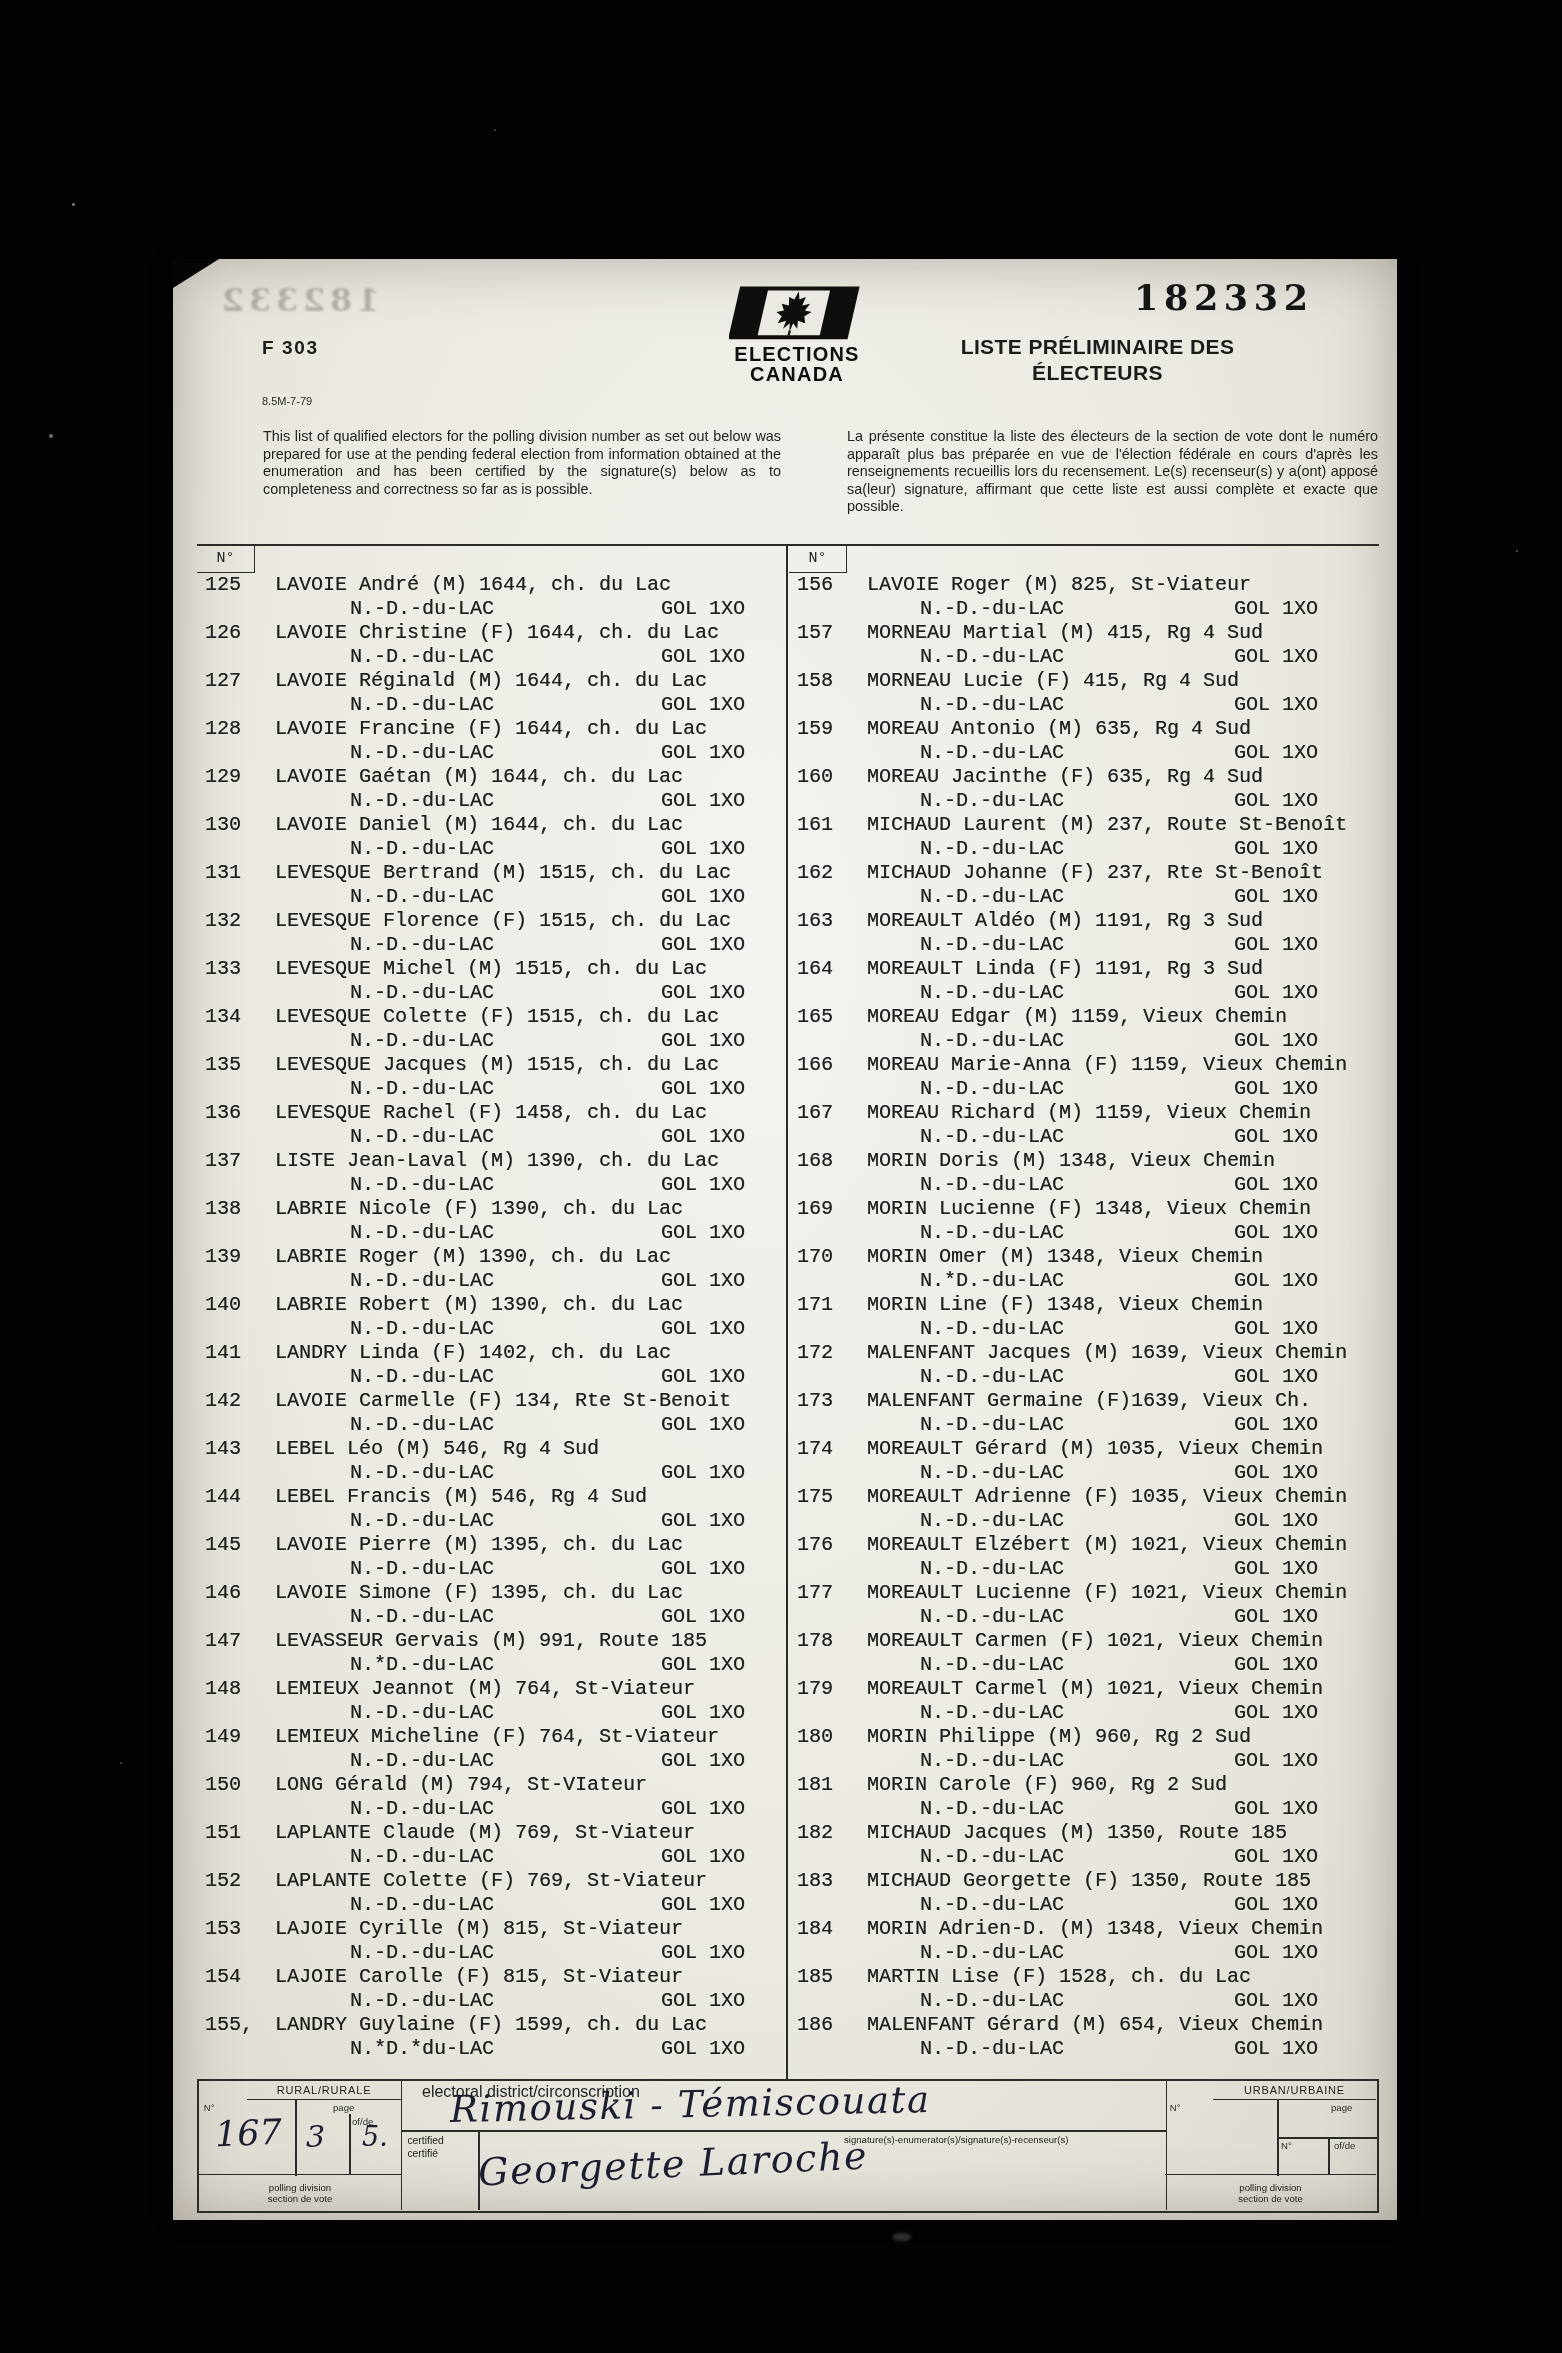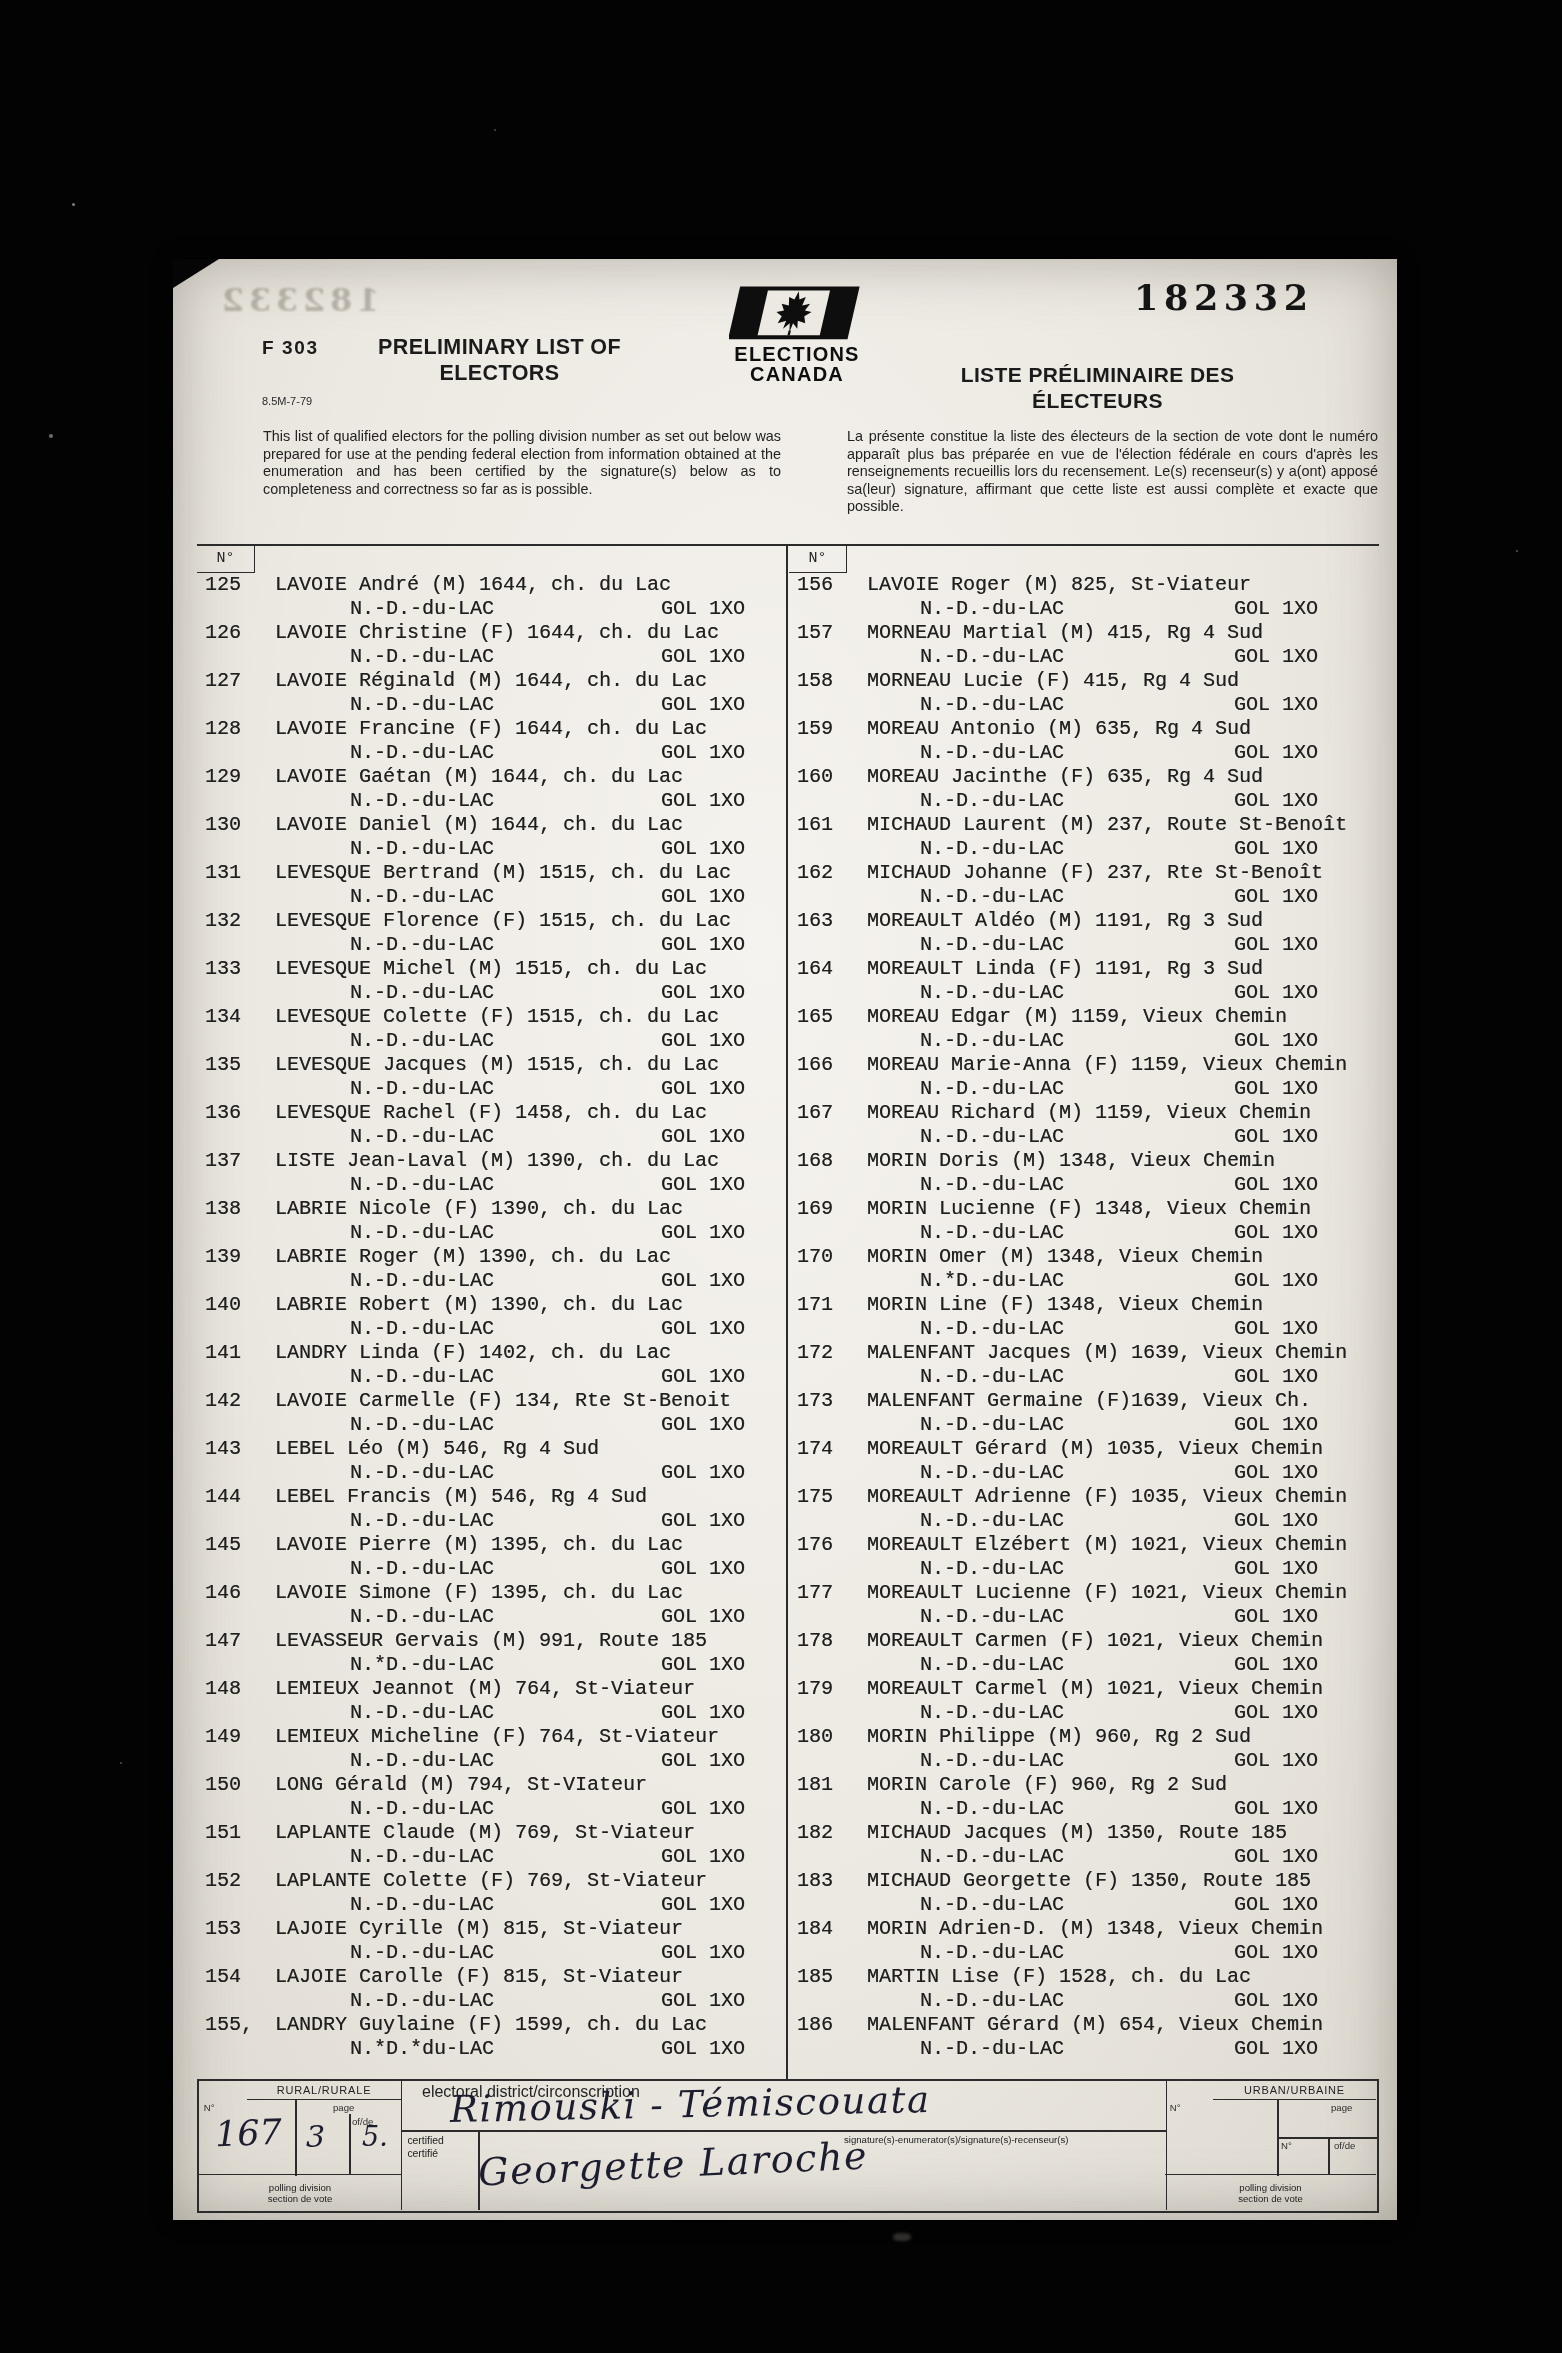--- a/index.html
+++ b/index.html
@@ -23,21 +23,21 @@
   #stamp-mirror{position:absolute;left:44px;top:22px;font-family:"DejaVu Serif",serif;
     font-weight:700;font-size:32px;letter-spacing:4.8px;color:#8d8779;opacity:.55;
     transform:scaleX(-1);filter:blur(0.8px);}
 
   
   #form-no{position:absolute;left:89px;top:78px;font-size:19px;font-weight:bold;letter-spacing:1.6px;}
   #title-en{position:absolute;left:179px;top:75px;width:295px;text-align:center;
     font-weight:bold;font-size:21.5px;line-height:26px;letter-spacing:0.4px;}
   #print-code{position:absolute;left:89px;top:136px;font-size:11px;color:#2a2a2a;}
   #title-fr{position:absolute;left:777px;top:75px;width:295px;text-align:center;
-    font-weight:bold;font-size:21px;line-height:26px;letter-spacing:0.4px;margin-top:28px;}
+    font-weight:bold;font-size:21px;line-height:26px;letter-spacing:0.4px;}
   #logo{position:absolute;left:550px;top:25.5px;width:148px;text-align:center;}
   #logo svg{display:block;margin:0 auto;}
   #logo .logo-text{font-weight:bold;font-size:20px;line-height:20px;letter-spacing:1.2px;color:#0e0e0e;}
   #desc-en{position:absolute;left:90px;top:169px;width:518px;font-size:14.4px;line-height:17.5px;text-align:justify;color:#222;}
   #desc-fr{position:absolute;left:674px;top:169px;width:531px;font-size:14.4px;line-height:17.5px;text-align:justify;color:#222;}
 
   
   #table{position:absolute;left:24px;top:285px;width:1182px;height:1534px;
     border-top:2.4px solid #2b2b2b;
     font-family:"Liberation Mono","DejaVu Sans Mono",monospace;color:#1f1f1f;
@@ -95,24 +95,20 @@
   <div class="speck" style="left:893px;top:2233px;width:17.5px;height:8px;border-radius:40%;opacity:.25;filter:blur(1.6px);"></div>
 
   <div id="paper">
     <div id="corner-fold"></div>
 
     <div id="stamp-mirror">182332</div>
     <div id="stamp">182332</div>
 
     <div id="form-no">F 303</div>
 
-    <div id="title-en">
-      <span>PRELIMINARY LIST OF</span><br>
-      <span>ELECTORS</span>
-    </div>
 
     <div id="logo">
       <svg width="137" height="59" viewBox="0 0 172 74">
         <g transform="translate(14,2) skewX(-13)">
           <rect x="0" y="0" width="150" height="66" fill="#0e0e0e"></rect>
           <rect x="36" y="5" width="78" height="56" fill="#ece9e2"></rect>
           <g transform="translate(75,33) scale(1.05)" fill="#0e0e0e">
             <path d="M0,-26 L3,-16 L10,-19 L8,-9 L17,-11 L12.5,-3 L21,-1 L13.5,4 L16.5,12.5 L7,9.5 L8.5,19 L2,12.5 L0,23 L-2,12.5 L-8.5,19 L-7,9.5 L-16.5,12.5 L-13.5,4 L-21,-1 L-12.5,-3 L-17,-11 L-8,-9 L-10,-19 L-3,-16 Z"></path>
             <rect x="-1.4" y="21" width="2.8" height="6"></rect>
           </g>

